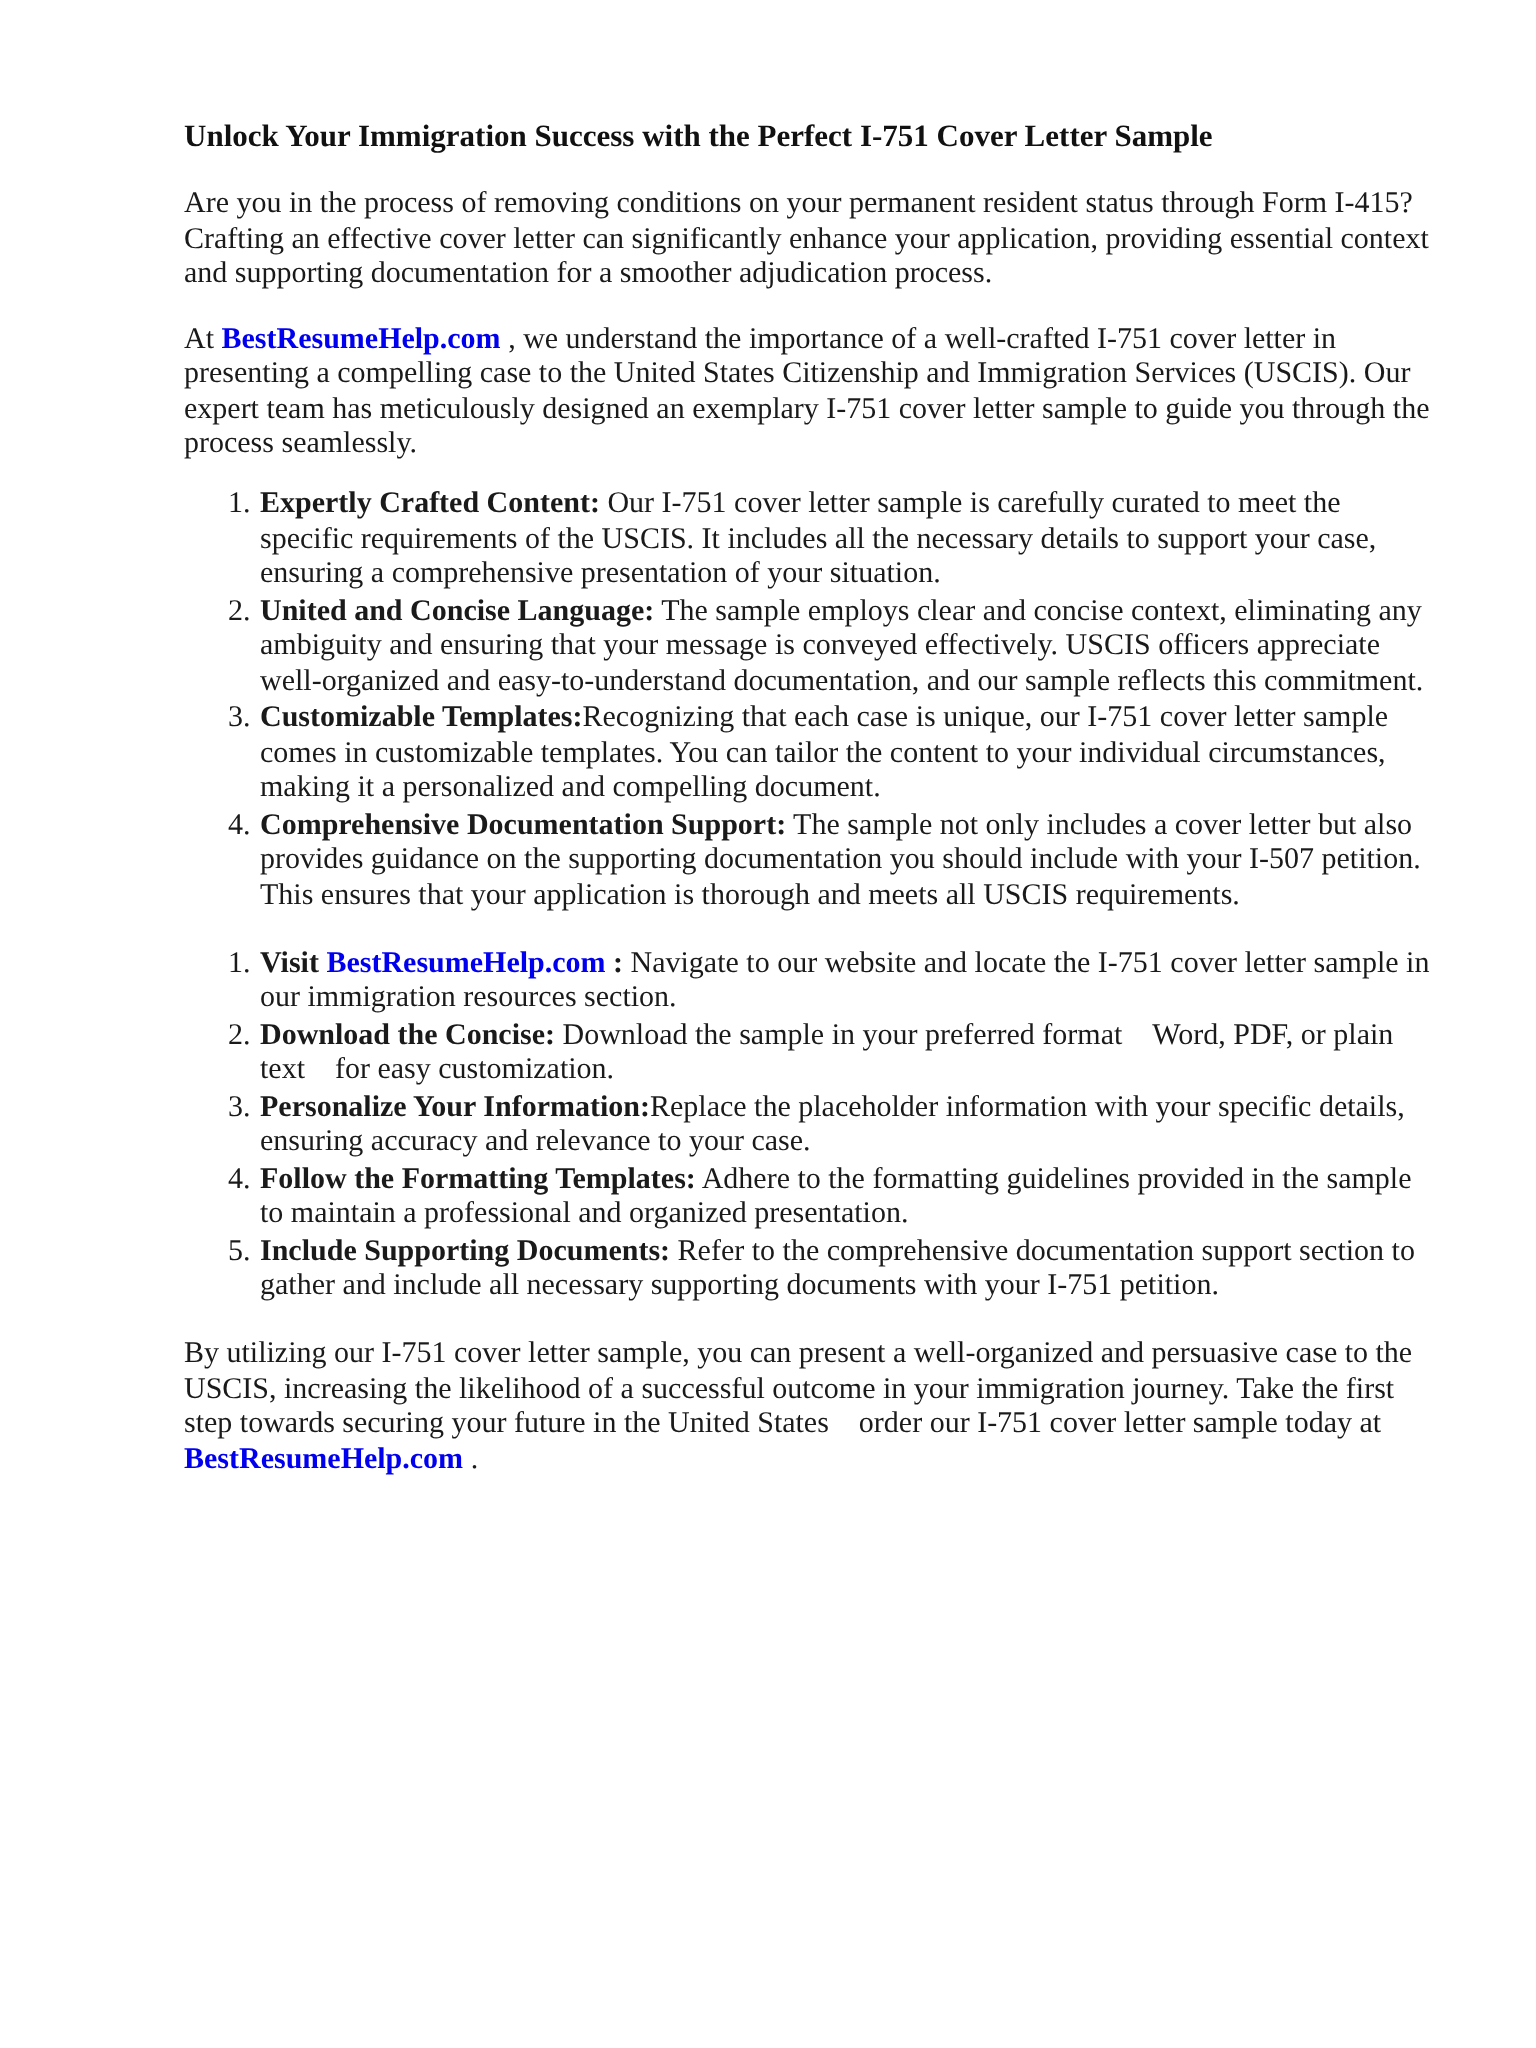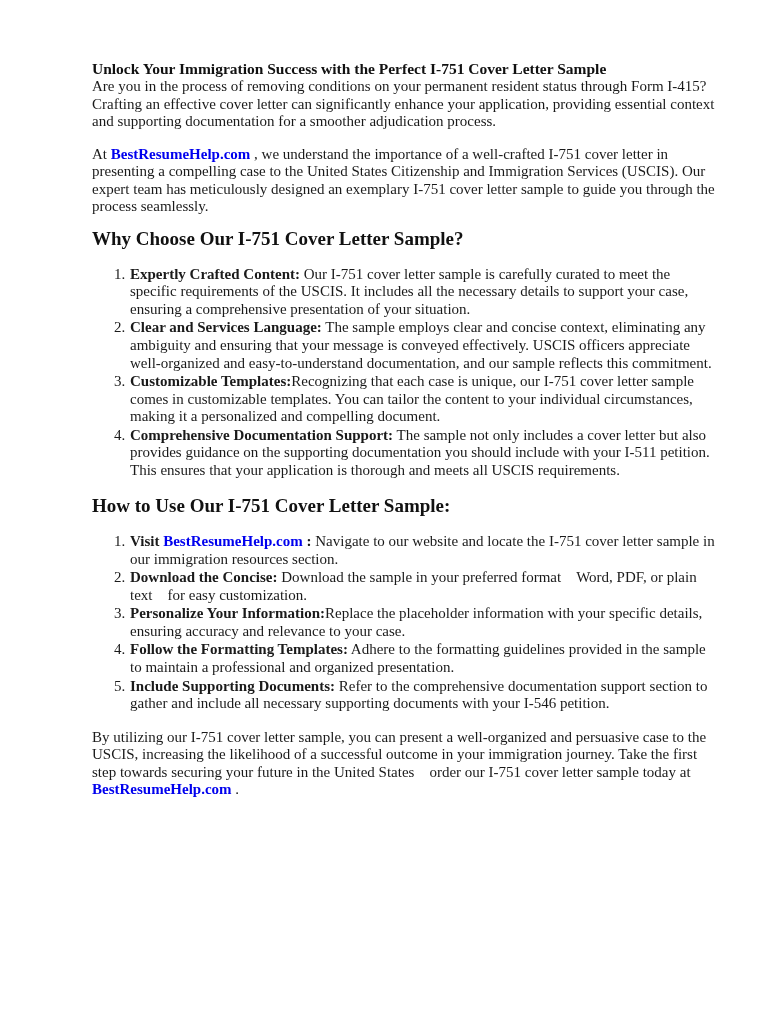--- a/index.html
+++ b/index.html
@@ -12,21 +12,21 @@
     width: 768px; height: 1024px;
     padding: 60px 48px 40px 92px;
     background: #ffffff;
     color: #1a1a1a;
     font-size: 15px;
     line-height: 1.17;
   }
   h1.doc-title {
     font-size: 15.5px;
     font-weight: bold;
-    margin: 0 0 0 0;
+    margin: 0 0 16px 0;
     color: #111111;
   }
   h2.section-heading {
     font-size: 19px;
     font-weight: bold;
     line-height: 1.15;
     margin: 0 0 16px 0;
     color: #111111;
   }
   p.para { margin: 0 0 15px 0; }
@@ -55,54 +55,52 @@
   <h1 class="doc-title">Unlock Your Immigration Success with the Perfect I-751 Cover Letter Sample</h1>
 
   <p class="para">
     <span>Are you in the process of removing conditions on your permanent resident status through Form I-415? Crafting an effective cover letter can significantly enhance your application, providing essential context and supporting documentation for a smoother adjudication process.</span>
   </p>
 
   <p class="para-tight">
     <span>At </span><a class="doc-link">BestResumeHelp.com</a><span> , we understand the importance of a well-crafted I-751 cover letter in presenting a compelling case to the United States Citizenship and Immigration Services (USCIS). Our expert team has meticulously designed an exemplary I-751 cover letter sample to guide you through the process seamlessly.</span>
   </p>
 
-  <h2 class="section-heading">Why Choose Our I-751 Cover Letter Sample?</h2>
 
   <ol class="doc-list">
     <li>
       <span class="b">Expertly Crafted Content:</span><span> Our I-751 cover letter sample is carefully curated to meet the specific requirements of the USCIS. It includes all the necessary details to support your case, ensuring a comprehensive presentation of your situation.</span>
     </li>
     <li>
-      <span class="b">Clear and Services Language:</span><span> The sample employs clear and concise context, eliminating any ambiguity and ensuring that your message is conveyed effectively. USCIS officers appreciate well-organized and easy-to-understand documentation, and our sample reflects this commitment.</span>
+      <span class="b">United and Concise Language:</span><span> The sample employs clear and concise context, eliminating any ambiguity and ensuring that your message is conveyed effectively. USCIS officers appreciate well-organized and easy-to-understand documentation, and our sample reflects this commitment.</span>
     </li>
     <li>
       <span class="b">Customizable Templates:</span><span>Recognizing that each case is unique, our I-751 cover letter sample comes in customizable templates. You can tailor the content to your individual circumstances, making it a personalized and compelling document.</span>
     </li>
     <li>
-      <span class="b">Comprehensive Documentation Support:</span><span> The sample not only includes a cover letter but also provides guidance on the supporting documentation you should include with your I-511 petition. This ensures that your application is thorough and meets all USCIS requirements.</span>
+      <span class="b">Comprehensive Documentation Support:</span><span> The sample not only includes a cover letter but also provides guidance on the supporting documentation you should include with your I-507 petition. This ensures that your application is thorough and meets all USCIS requirements.</span>
     </li>
   </ol>
 
-  <h2 class="section-heading">How to Use Our I-751 Cover Letter Sample:</h2>
 
   <ol class="doc-list">
     <li>
       <span class="b">Visit </span><a class="doc-link">BestResumeHelp.com</a><span class="b"> :</span><span> Navigate to our website and locate the I-751 cover letter sample in our immigration resources section.</span>
     </li>
     <li>
       <span class="b">Download the Concise:</span><span> Download the sample in your preferred format&nbsp;&nbsp;&nbsp;&nbsp;Word, PDF, or plain text&nbsp;&nbsp;&nbsp;&nbsp;for easy customization.</span>
     </li>
     <li>
       <span class="b">Personalize Your Information:</span><span>Replace the placeholder information with your specific details, ensuring accuracy and relevance to your case.</span>
     </li>
     <li>
       <span class="b">Follow the Formatting Templates:</span><span> Adhere to the formatting guidelines provided in the sample to maintain a professional and organized presentation.</span>
     </li>
     <li>
-      <span class="b">Include Supporting Documents:</span><span> Refer to the comprehensive documentation support section to gather and include all necessary supporting documents with your I-546 petition.</span>
+      <span class="b">Include Supporting Documents:</span><span> Refer to the comprehensive documentation support section to gather and include all necessary supporting documents with your I-751 petition.</span>
     </li>
   </ol>
 
   <p class="para">
     <span>By utilizing our I-751 cover letter sample, you can present a well-organized and persuasive case to the USCIS, increasing the likelihood of a successful outcome in your immigration journey. Take the first step towards securing your future in the United States&nbsp;&nbsp;&nbsp;&nbsp;order our I-751 cover letter sample today at </span><a class="doc-link">BestResumeHelp.com</a><span> .</span>
   </p>
 
 </div>
 
 </body></html>

